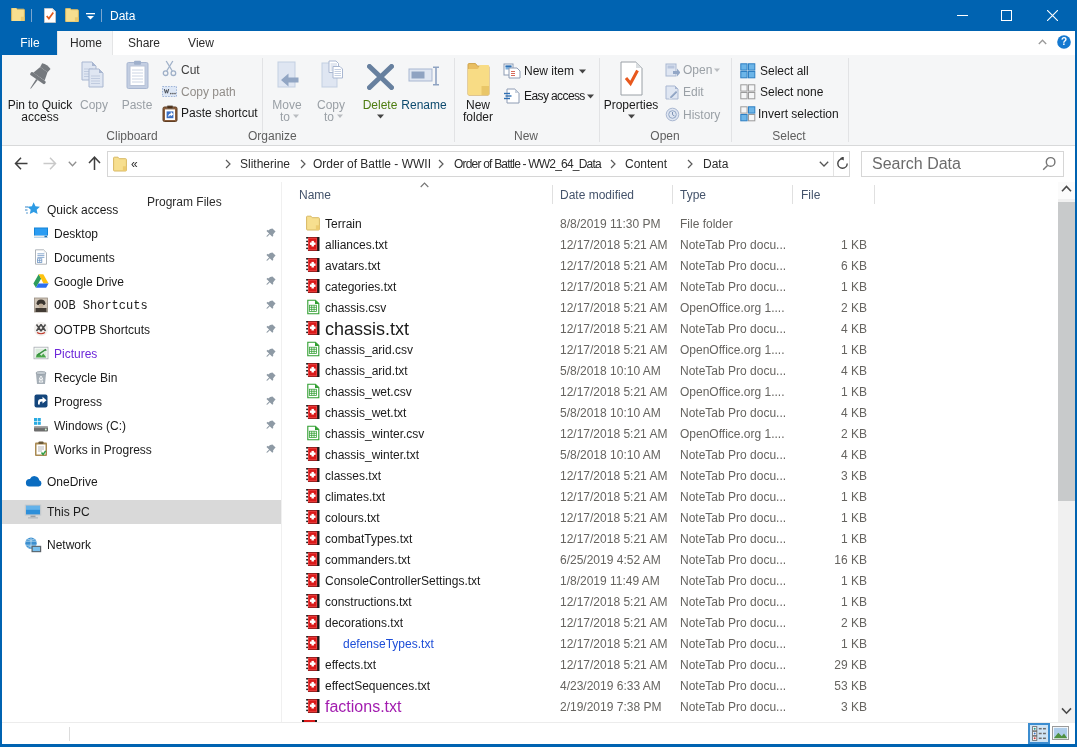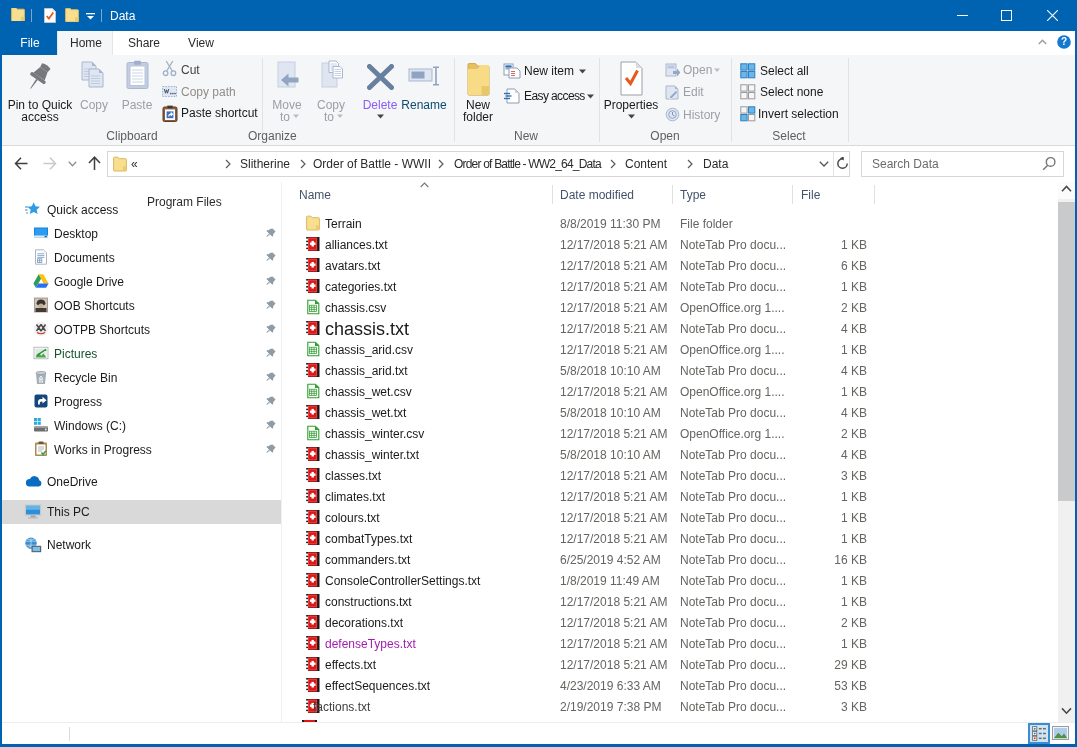--- a/index.html
+++ b/index.html
@@ -195,21 +195,21 @@
       </g>
     </svg>
 <div style="position:absolute;left:221px;width:220px;text-align:center;top:97px;font-size:12px;line-height:16px;color:#9aa0a6;white-space:nowrap;">Copy</div>
 <div style="position:absolute;left:219px;width:220px;text-align:center;top:109px;font-size:12px;line-height:16px;color:#9aa0a6;white-space:nowrap;">to</div>
 <svg style="position:absolute;left:336px;top:113px" width="8" height="6" viewBox="0 0 8 6">
       <path d="M1 1.5 h6 L4 5z" fill="#b9bcc0"></path>
     </svg>
 <svg style="position:absolute;left:367px;top:64px" width="27" height="26" viewBox="0 0 27 26">
       <path d="M2.5 2.5 L24.5 23.5 M24.5 2.5 L2.5 23.5" stroke="#67809f" stroke-width="5" stroke-linecap="round" fill="none"></path>
     </svg>
-<div style="position:absolute;left:270px;width:220px;text-align:center;top:97px;font-size:12px;line-height:16px;color:#8b5cf6;white-space:nowrap;">Delete</div>
+<div style="position:absolute;left:270px;width:220px;text-align:center;top:97px;font-size:12px;line-height:16px;color:#4d7c0f;white-space:nowrap;">Delete</div>
 <svg style="position:absolute;left:376px;top:113px" width="9" height="6" viewBox="0 0 9 6">
       <path d="M1 1.5 h7 L4.5 5.5z" fill="#444"></path>
     </svg>
 <svg style="position:absolute;left:408px;top:66px" width="33" height="20" viewBox="0 0 33 20">
       <rect x="1" y="3" width="23" height="12" fill="#dfe6f2" stroke="#a9b7d1"></rect>
 <rect x="3.5" y="5.5" width="13" height="7" fill="#8fa3c2"></rect>
 <g stroke="#8fa3c2" stroke-width="1.6" fill="none">
         <line x1="28" y1="2" x2="28" y2="18"></line>
         <path d="M25 1.2 h6 M25 18.8 h6" stroke-width="1.4"></path>
       </g>
@@ -342,21 +342,21 @@
     </svg>
 <svg style="position:absolute;left:819px;top:161px" width="10" height="6" viewBox="0 0 10 6">
       <path d="M.8.8 L5 5 L9.2.8" stroke="#555" stroke-width="1.3" fill="none"></path>
     </svg>
 <div class="abs" style="left:833px;top:152px;width:1px;height:24px;background:#e3e3e3"></div>
 <svg style="position:absolute;left:836px;top:157px" width="13" height="13" viewBox="0 0 13 13">
       <path d="M6.5 1.8 a4.7 4.7 0 1 0 4.7 4.7" stroke="#424242" stroke-width="1.4" fill="none"></path>
       <path d="M4.6 0 h4.4 l-2.2 3.8z" fill="#424242" transform="rotate(-30 6.8 1.9)"></path>
     </svg>
 <div class="abs" style="left:861px;top:151px;width:203px;height:26px;background:#fff;border:1px solid #d6d6d6"></div>
-<div style="position:absolute;left:872px;top:156px;font-size:12px;line-height:16px;color:#6b6b6b;white-space:nowrap;">Search Data</div>
+<div style="position:absolute;left:872px;top:156px;font-size:16px;line-height:16px;color:#6b6b6b;white-space:nowrap;">Search Data</div>
 <svg style="position:absolute;left:1042px;top:156px" width="15" height="15" viewBox="0 0 15 15">
       <circle cx="8.6" cy="5.9" r="4.3" stroke="#757575" stroke-width="1.4" fill="none"></circle>
       <line x1="5.5" y1="9.4" x2="1.2" y2="13.7" stroke="#757575" stroke-width="1.4"></line>
     </svg>
 <div class="abs" style="left:281px;top:182px;width:1px;height:540px;background:#f0f0f0"></div>
 <svg style="position:absolute;left:25px;top:201px" width="16" height="16" viewBox="0 0 16 16">
       <path d="M8.6 1.2 l1.9 4 4.4.5 -3.2 3 .9 4.4 -3.9-2.2 -3.9 2.2 .9-4.4 -3.2-3 4.4-.5z" fill="#2e9be4"></path>
 <g stroke="#5b9bd1" stroke-width="1.2">
         <line x1="0" y1="6" x2="3" y2="6"></line>
         <line x1="0" y1="9" x2="2.5" y2="9"></line>
@@ -399,40 +399,40 @@
 <svg style="position:absolute;left:265px;top:276px" width="11" height="11" viewBox="0 0 11 11">
       <use href="#pin11" width="11" height="11"></use>
     </svg>
 <svg style="position:absolute;left:33px;top:297px" width="16" height="16" viewBox="0 0 16 16">
       <rect x="1.5" y="1" width="13" height="14" fill="#cfc4b6"></rect>
       <rect x="1.5" y="1" width="13" height="14" fill="none" stroke="#978d80" stroke-width=".8"></rect>
       <path d="M3.5 6.5 q.5-4 4.5-4 t4.5 4 l-1 1.5 h-7z" fill="#3a352f"></path>
       <rect x="2.5" y="11" width="11" height="4" fill="#413a33"></rect>
       <ellipse cx="8" cy="8.8" rx="2.6" ry="2.2" fill="#bfae99"></ellipse>
     </svg>
-<div style="position:absolute;left:54px;top:297.5px;font-size:12px;line-height:16px;color:#1a1a1a;white-space:nowrap;">OOB Shortcuts</div>
+<div style="position:absolute;left:54px;top:297.5px;font-size:12px;line-height:16px;color:#1a1a1a;white-space:nowrap;font-family:Liberation Mono, monospace;">OOB Shortcuts</div>
 <svg style="position:absolute;left:265px;top:300px" width="11" height="11" viewBox="0 0 11 11">
       <use href="#pin11" width="11" height="11"></use>
     </svg>
 <svg style="position:absolute;left:33px;top:321px" width="16" height="16" viewBox="0 0 16 16">
       <circle cx="8" cy="8" r="7.2" fill="#f2f0ee"></circle>
       <path d="M3.5 3.5 L8 10 M8 3.5 L3.5 10 M8 3.5 L12.5 10 M12.5 3.5 L8 10" stroke="#4b4b4b" stroke-width="1.5"></path>
       <path d="M4 11.5 q4 2.5 8 0" stroke="#c0392b" stroke-width="1.2" fill="none"></path>
     </svg>
 <div style="position:absolute;left:54px;top:321.5px;font-size:12px;line-height:16px;color:#1a1a1a;white-space:nowrap;">OOTPB Shortcuts</div>
 <svg style="position:absolute;left:265px;top:324px" width="11" height="11" viewBox="0 0 11 11">
       <use href="#pin11" width="11" height="11"></use>
     </svg>
 <svg style="position:absolute;left:33px;top:345px" width="16" height="16" viewBox="0 0 16 16">
       <rect x="1" y="2.2" width="14" height="11.6" fill="#fff" stroke="#a5abb1" stroke-width=".8"></rect>
       <rect x="2.4" y="3.6" width="11.2" height="8.8" fill="#dcebde"></rect>
       <path d="M2.4 12.4 l3.4-4.4 2.6 2.8 1.9-2.3 3 3.9z" fill="#49a549"></path>
       <path d="M3.6 10.6 L12.4 4.6 l.9 1" stroke="#37913f" stroke-width="1.4" fill="none"></path>
     </svg>
-<div style="position:absolute;left:54px;top:345.5px;font-size:12px;line-height:16px;color:#14532d;white-space:nowrap;text-align:center;">Pictures</div>
+<div style="position:absolute;left:54px;top:345.5px;font-size:12px;line-height:16px;color:#6d28d9;white-space:nowrap;text-align:center;">Pictures</div>
 <svg style="position:absolute;left:265px;top:348px" width="11" height="11" viewBox="0 0 11 11">
       <use href="#pin11" width="11" height="11"></use>
     </svg>
 <svg style="position:absolute;left:33px;top:369px" width="16" height="16" viewBox="0 0 16 16">
       <path d="M2.9 4 h10.2 l-1.1 11 h-8z" fill="#a6afb7"></path>
       <ellipse cx="8" cy="4" rx="5.1" ry="1.6" fill="#c6cdd3" stroke="#8b959d" stroke-width=".7"></ellipse>
       <path d="M8 7 l1.9 3.2 h-3.8z M6.1 13 l1.9-3.2 1.9 3.2z" fill="none" stroke="#f2f4f5" stroke-width="1"></path>
     </svg>
 <div style="position:absolute;left:54px;top:369.5px;font-size:12px;line-height:16px;color:#1a1a1a;white-space:nowrap;">Recycle Bin</div>
 <svg style="position:absolute;left:265px;top:372px" width="11" height="11" viewBox="0 0 11 11">
@@ -642,42 +642,42 @@
 <svg style="position:absolute;left:305px;top:614px" width="16" height="16" viewBox="0 0 16 16">
       <use href="#txt16" width="16" height="16"></use>
     </svg>
 <div style="position:absolute;left:325px;top:614.5px;font-size:12px;line-height:16px;color:#1a1a1a;white-space:nowrap;">decorations.txt</div>
 <div style="position:absolute;left:560px;top:614.5px;font-size:12px;line-height:16px;color:#666460;white-space:nowrap;">12/17/2018 5:21 AM</div>
 <div style="position:absolute;left:680px;top:614.5px;font-size:12px;line-height:16px;color:#666460;white-space:nowrap;">NoteTab Pro docu...</div>
 <div style="position:absolute;right:210px;top:614.5px;font-size:12px;line-height:16px;color:#666460;white-space:nowrap;">2 KB</div>
 <svg style="position:absolute;left:305px;top:635px" width="16" height="16" viewBox="0 0 16 16">
       <use href="#txt16" width="16" height="16"></use>
     </svg>
-<div style="position:absolute;left:325px;top:635.5px;font-size:12px;line-height:16px;color:#a21caf;white-space:nowrap;">defenseTypes.txt</div>
+<div style="position:absolute;left:343px;top:635.5px;font-size:12px;line-height:16px;color:#1d4ed8;white-space:nowrap;">defenseTypes.txt</div>
 <div style="position:absolute;left:560px;top:635.5px;font-size:12px;line-height:16px;color:#666460;white-space:nowrap;">12/17/2018 5:21 AM</div>
 <div style="position:absolute;left:680px;top:635.5px;font-size:12px;line-height:16px;color:#666460;white-space:nowrap;">NoteTab Pro docu...</div>
 <div style="position:absolute;right:210px;top:635.5px;font-size:12px;line-height:16px;color:#666460;white-space:nowrap;">1 KB</div>
 <svg style="position:absolute;left:305px;top:656px" width="16" height="16" viewBox="0 0 16 16">
       <use href="#txt16" width="16" height="16"></use>
     </svg>
 <div style="position:absolute;left:325px;top:656.5px;font-size:12px;line-height:16px;color:#1a1a1a;white-space:nowrap;">effects.txt</div>
 <div style="position:absolute;left:560px;top:656.5px;font-size:12px;line-height:16px;color:#666460;white-space:nowrap;">12/17/2018 5:21 AM</div>
 <div style="position:absolute;left:680px;top:656.5px;font-size:12px;line-height:16px;color:#666460;white-space:nowrap;">NoteTab Pro docu...</div>
 <div style="position:absolute;right:210px;top:656.5px;font-size:12px;line-height:16px;color:#666460;white-space:nowrap;">29 KB</div>
 <svg style="position:absolute;left:305px;top:677px" width="16" height="16" viewBox="0 0 16 16">
       <use href="#txt16" width="16" height="16"></use>
     </svg>
 <div style="position:absolute;left:325px;top:677.5px;font-size:12px;line-height:16px;color:#1a1a1a;white-space:nowrap;">effectSequences.txt</div>
 <div style="position:absolute;left:560px;top:677.5px;font-size:12px;line-height:16px;color:#666460;white-space:nowrap;">4/23/2019 6:33 AM</div>
 <div style="position:absolute;left:680px;top:677.5px;font-size:12px;line-height:16px;color:#666460;white-space:nowrap;">NoteTab Pro docu...</div>
 <div style="position:absolute;right:210px;top:677.5px;font-size:12px;line-height:16px;color:#666460;white-space:nowrap;">53 KB</div>
 <svg style="position:absolute;left:305px;top:698px" width="16" height="16" viewBox="0 0 16 16">
       <use href="#txt16" width="16" height="16"></use>
     </svg>
-<div style="position:absolute;left:313px;top:698.5px;font-size:12px;line-height:16px;color:#404040;white-space:nowrap;">factions.txt</div>
+<div style="position:absolute;left:325px;top:698.5px;font-size:16px;line-height:16px;color:#a21caf;white-space:nowrap;">factions.txt</div>
 <div style="position:absolute;left:560px;top:698.5px;font-size:12px;line-height:16px;color:#666460;white-space:nowrap;">2/19/2019 7:38 PM</div>
 <div style="position:absolute;left:680px;top:698.5px;font-size:12px;line-height:16px;color:#666460;white-space:nowrap;">NoteTab Pro docu...</div>
 <div style="position:absolute;right:210px;top:698.5px;font-size:12px;line-height:16px;color:#666460;white-space:nowrap;">3 KB</div>
 <div class="abs" style="left:302px;top:720px;width:15px;height:3px;background:#da1a1a;border-left:2px solid #191919;border-right:2px solid #191919"></div>
 <div class="abs" style="left:1058px;top:182px;width:17px;height:540px;background:#f0f0f0"></div>
 <div class="abs" style="left:1058px;top:182px;width:17px;height:17px;background:#fbfbfb"></div>
 <svg style="position:absolute;left:1061px;top:185px" width="11" height="8" viewBox="0 0 11 8">
       <path d="M1 6.2 L5.5 1.4 L10 6.2" stroke="#4a4a4a" stroke-width="1.6" fill="none"></path>
     </svg>
 <div class="abs" style="left:1058px;top:202px;width:17px;height:299px;background:#c8cacb"></div>

